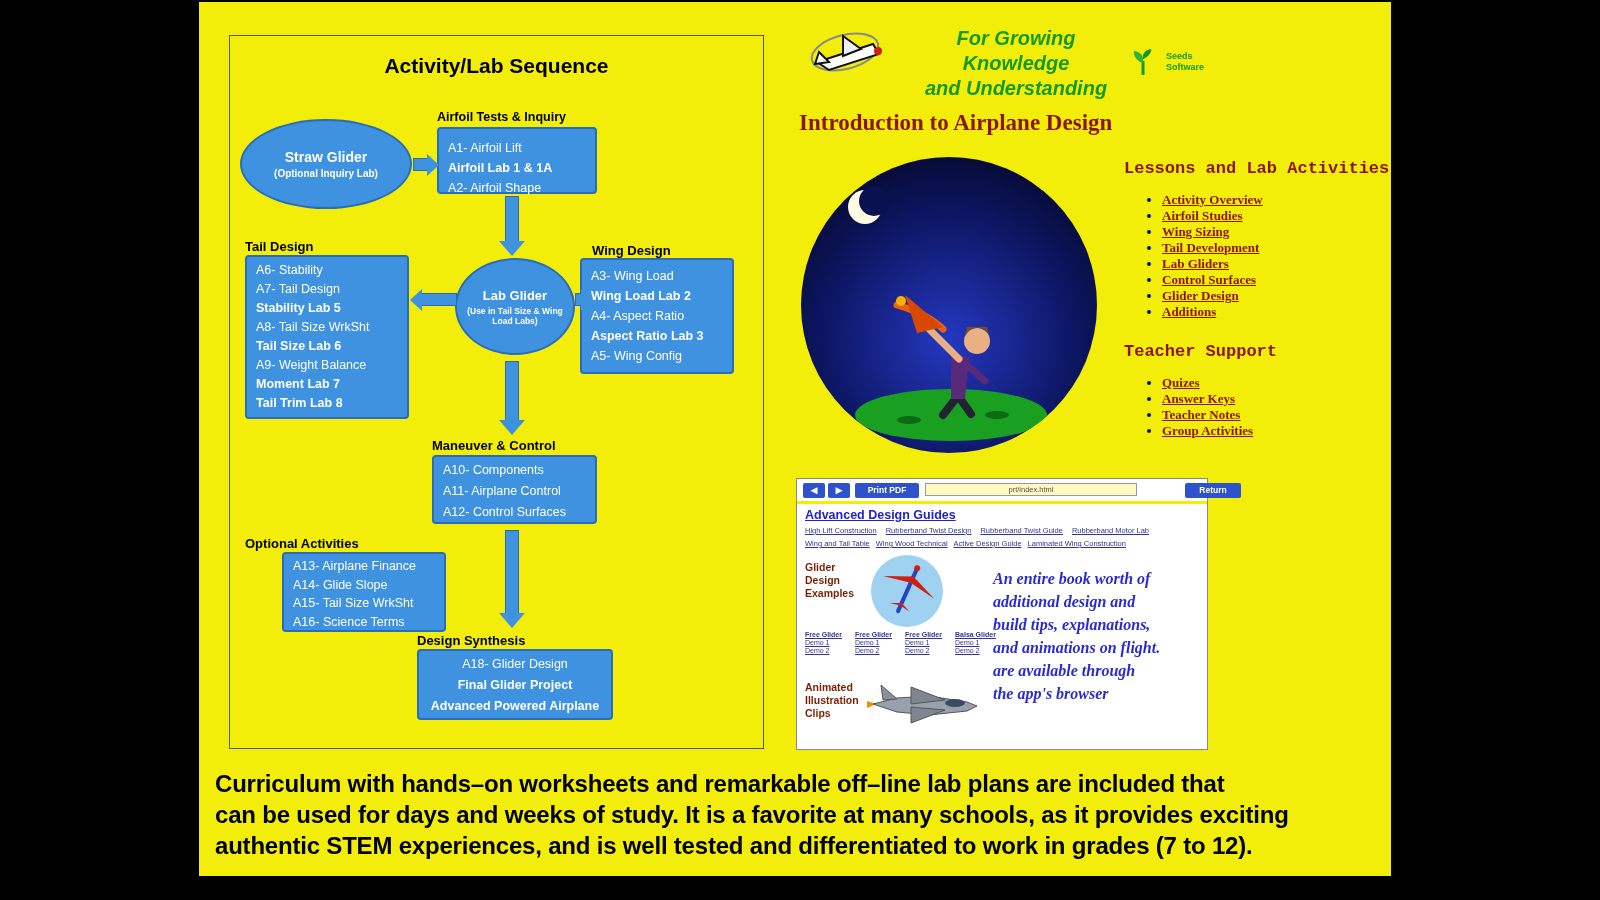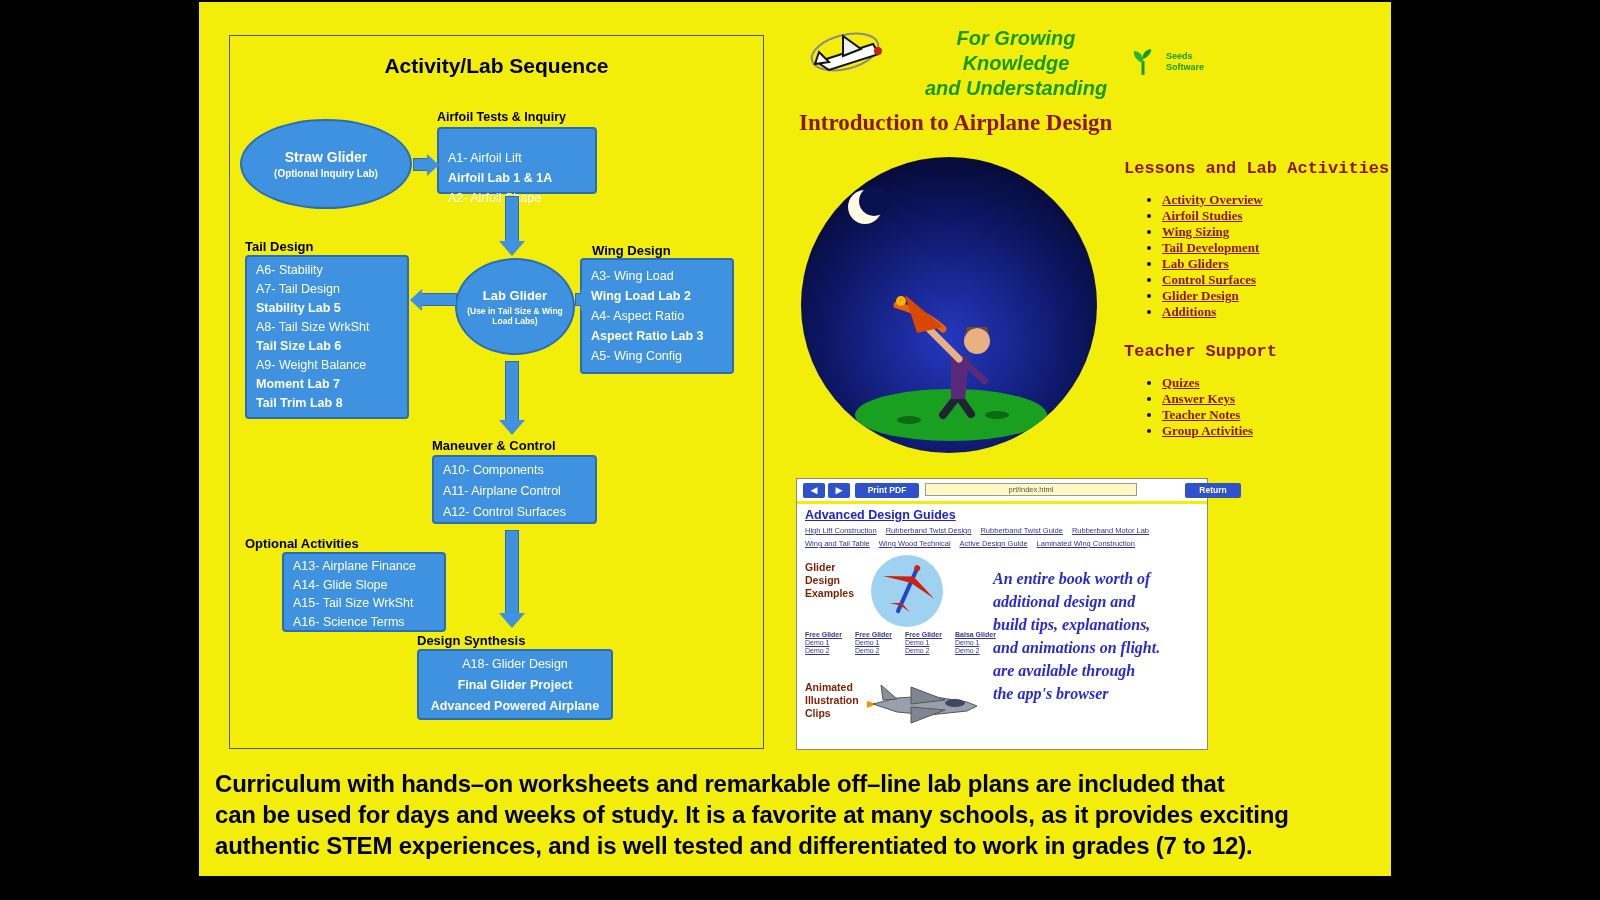--- a/index.html
+++ b/index.html
@@ -75,21 +75,21 @@
 
   <div class="flowchart">
     <div class="fc-title">Activity/Lab Sequence</div>
 
     <div class="fc-ellipse" style="left:10px;top:83px;width:172px;height:90px;">
       <div class="et">Straw Glider</div>
       <div class="es" style="font-size:10px;">(Optional Inquiry Lab)</div>
     </div>
 
     <div class="fc-label" style="left:207px;top:74px;width:160px;font-size:12.5px;">Airfoil Tests &amp; Inquiry</div>
-    <div class="fc-box" style="left:207px;top:91px;width:160px;height:67px;font-size:12.5px;line-height:20px;padding:19px 9px;">
+    <div class="fc-box" style="left:207px;top:91px;width:160px;height:67px;font-size:12.5px;line-height:20px;padding:9px 9px;">
       <div>A1- Airfoil Lift</div>
       <div class="b">Airfoil Lab 1 &amp; 1A</div>
       <div>A2- Airfoil Shape</div>
     </div>
 
     <div class="fc-label" style="left:15px;top:203px;width:164px;">Tail Design</div>
     <div class="fc-box" style="left:15px;top:219px;width:164px;height:164px;font-size:12.5px;line-height:19px;padding:4px 9px;">
       <div>A6- Stability</div>
       <div>A7- Tail Design</div>
       <div class="b">Stability Lab 5</div>
@@ -222,21 +222,21 @@
     <div class="pstrip"></div>
 
     <div class="ptitle">Advanced Design Guides</div>
 
     <div class="plinks" style="top:47px;">
       <span>High Lift Construction</span>
       <span>Rubberband Twist Design</span>
       <span>Rubberband Twist Guide</span>
       <span>Rubberband Motor Lab</span>
     </div>
-    <div class="plinks" style="top:60px;">
+    <div class="plinks" style="top:60px;gap:6px;">
       <span>Wing and Tail Table</span>
       <span>Wing Wood Technical</span>
       <span>Active Design Guide</span>
       <span>Laminated Wing Construction</span>
     </div>
 
     <div class="glabel" style="top:82px;">Glider Design Examples</div>
     <div class="gcircle">
       <svg width="72" height="72" viewBox="0 0 72 72">
         <g transform="rotate(24 36 36)">

